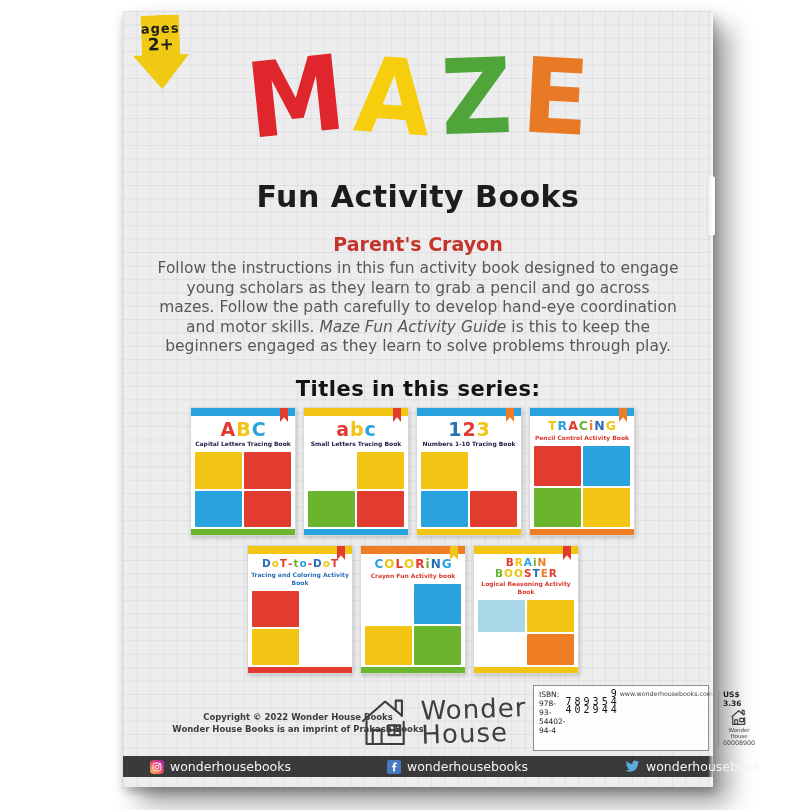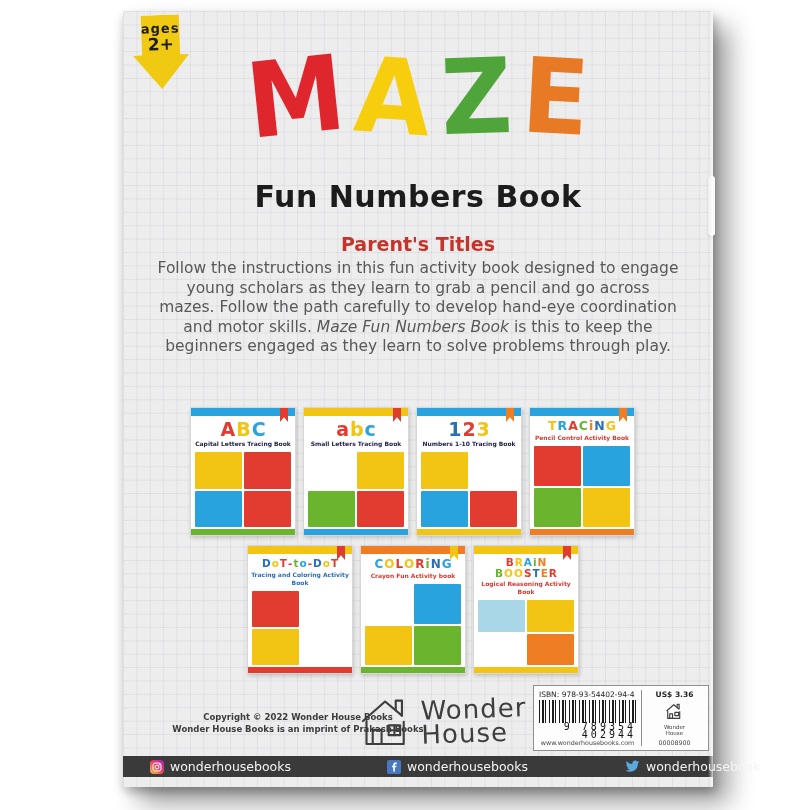--- a/index.html
+++ b/index.html
@@ -83,21 +83,21 @@
 
   
   .copyright { position:absolute; left:45px; top:700px; width:260px; text-align:center;
     font-size:8.5px; line-height:12px; color:#3c3c3c; font-weight:bold; }
   .publisher-logo { position:absolute; left:232px; top:682px; display:flex; align-items:center; gap:4px; }
   .pub-name { font-size:26px; line-height:24px; color:#3e3e3e; transform:rotate(-2deg);
     letter-spacing:1px; }
   .isbn-box { position:absolute; left:410px; top:674px; width:176px; height:66px;
     background:#fdfdfd; border:1px solid #8f8f8f; display:flex; padding:4px 5px; }
   .isbn-left { flex:1.7; border-right:1px solid #8f8f8f; padding-right:5px;
-    display:flex; flex-direction:column; justify-content:space-between; }
+    display:flex; justify-content:space-between; }
   .isbn-num { font-size:7.5px; color:#222; }
   .barcode { height:24px; margin-top:1px;
     background:repeating-linear-gradient(90deg,#1c1c1c 0 1px, transparent 1px 3px,
       #1c1c1c 3px 5px, transparent 5px 6px, #1c1c1c 6px 7px, transparent 7px 10px); }
   .bar-digits { font-family:"DejaVu Sans Mono", monospace; font-size:10px; letter-spacing:3px;
     color:#111; text-align:right; line-height:8px; }
   .isbn-site { font-size:6.3px; color:#444; text-align:center; }
   .isbn-right { flex:1; display:flex; flex-direction:column; align-items:center;
     justify-content:space-between; padding-left:4px; }
   .price { font-size:7.5px; color:#222; font-weight:bold; }
@@ -129,25 +129,26 @@
     </div>
 
     <div class="maze-title">
         <div>
           <span style="color: rgb(223, 38, 44);">M</span>
           <span style="color: rgb(246, 206, 13);">A</span>
           <span style="color: rgb(79, 165, 58);">Z</span>
           <span style="color: rgb(232, 122, 37);">E</span>
         </div>
       </div>
-    <div class="subtitle">Fun Numbers Book</div>
-
-    <div class="guide-heading" style="color: rgb(196, 52, 43);">Parent's Titles</div>
-    <p class="guide-text"><span>Follow the instructions in this fun activity book designed to engage young scholars as they learn to grab a pencil and go across mazes. Follow the path carefully to develop hand-eye coordination and motor skills. </span><span class="it">Maze Fun Numbers Book</span><span> is this to keep the beginners engaged as they learn to solve problems through play.</span></p>
-
+    <div class="subtitle">Fun Activity Books</div>
+
+    <div class="guide-heading" style="color: rgb(196, 52, 43);">Parent's Crayon</div>
+    <p class="guide-text"><span>Follow the instructions in this fun activity book designed to engage young scholars as they learn to grab a pencil and go across mazes. Follow the path carefully to develop hand-eye coordination and motor skills. </span><span class="it">Maze Fun Activity Guide</span><span> is this to keep the beginners engaged as they learn to solve problems through play.</span></p>
+
+    <div class="series-heading">Titles in this series:</div>
 
     <div class="covers-row row1">
       <article class="cover c1">
         <div class="c-top" style="background: rgb(41, 163, 221);"></div>
         <div class="c-ribbon" style="background: rgb(226, 59, 48);"></div>
         <div class="c-title">
             <div>
               <span style="color: rgb(226, 59, 48);">A</span>
               <span style="color: rgb(242, 196, 19);">B</span>
               <span style="color: rgb(41, 163, 221);">C</span>

